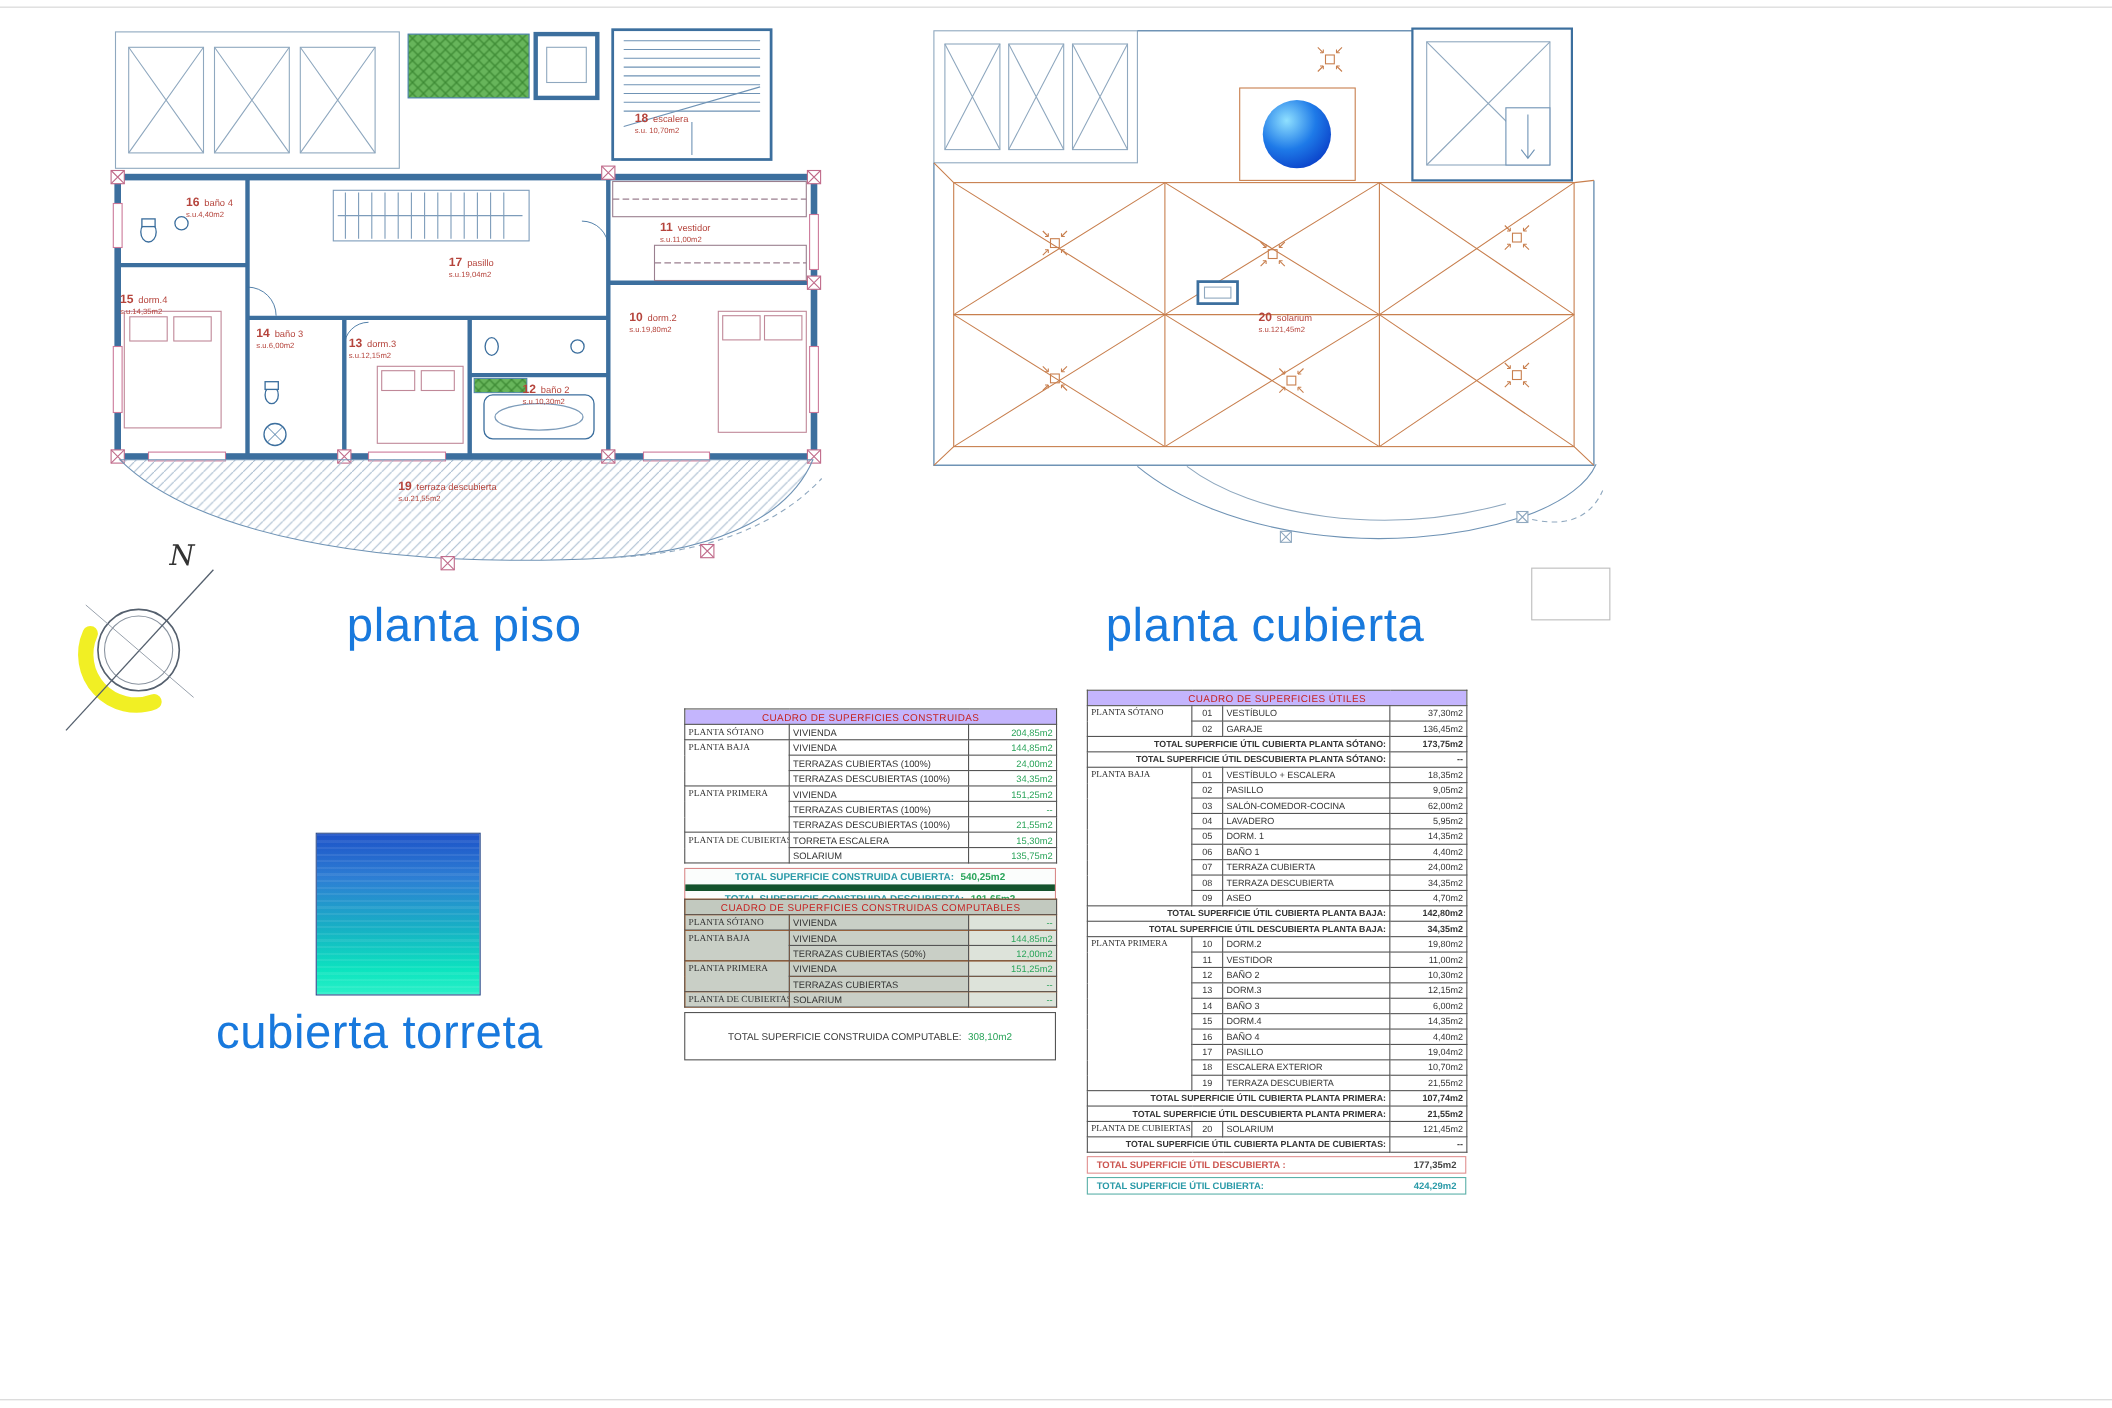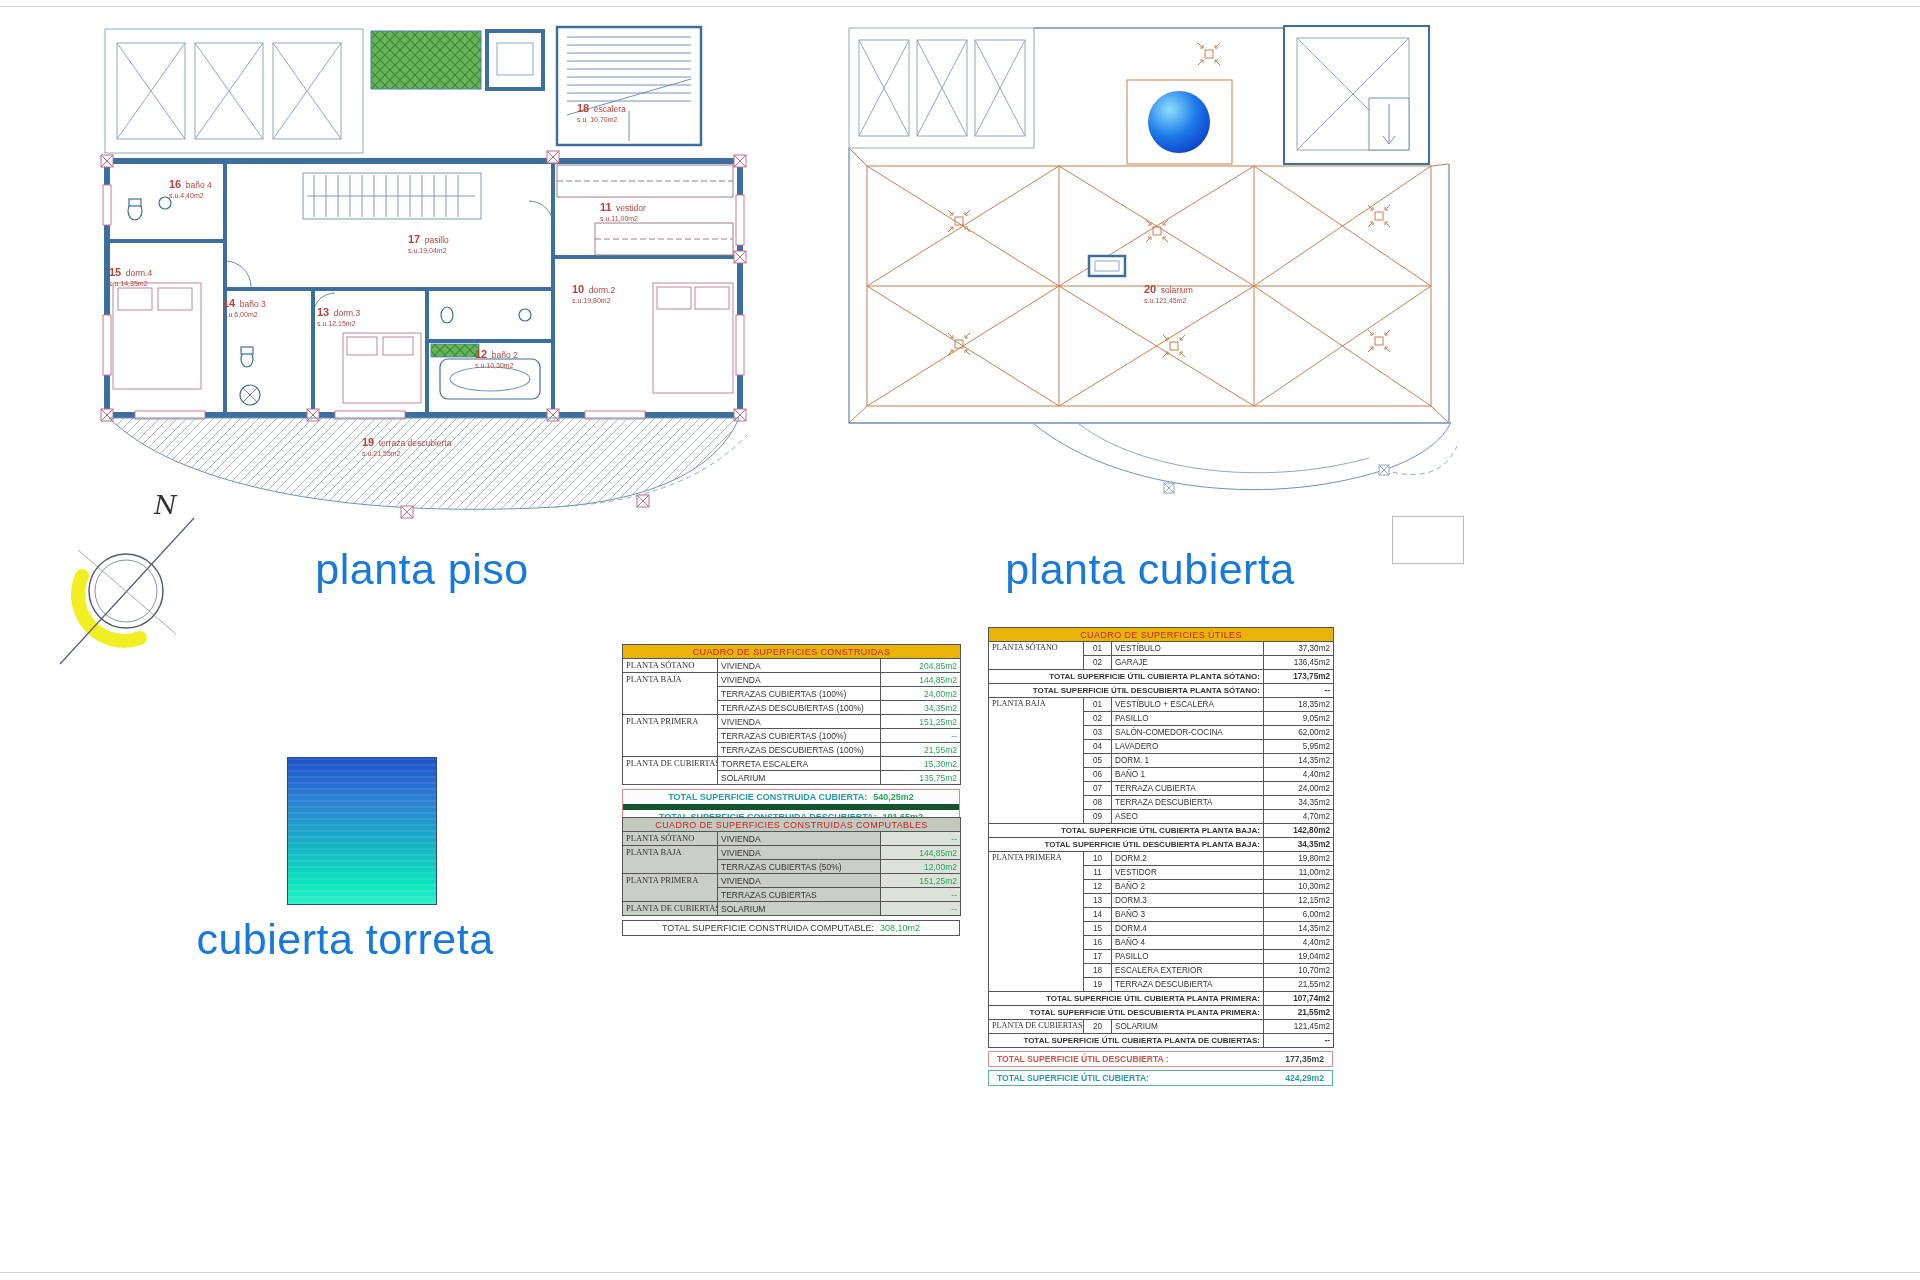--- a/index.html
+++ b/index.html
@@ -23,36 +23,36 @@
     background:
       repeating-linear-gradient(180deg, rgba(255,255,255,.08) 0 2px, rgba(0,0,0,0) 2px 6px),
       linear-gradient(180deg,#1d52c8 0%, #2d7fd4 28%, #16b2c4 60%, #0ce4bf 85%, #2af0c8 100%);
   }
 
   
   .tbl-wrap { position:absolute; }
   .dtable { border-collapse:collapse; width:100%; table-layout:fixed; background:#fff; }
   .dtable td { border:1px solid #555; font-size:8.5px; padding:1px 3px; height:14px; color:#333;
                overflow:hidden; white-space:nowrap; }
-  .dtable .ttl { text-align:center; color:#c42322; font-size:9px; letter-spacing:.4px; background:#eab308; }
+  .dtable .ttl { text-align:center; color:#c42322; font-size:9px; letter-spacing:.4px; background:#c4b5fd; }
   .dtable .val { text-align:right; color:#2aa45a; }
   .floor-cell { vertical-align:top;font-family:Liberation Serif, serif; }
 
   .total-box { border:1px solid #d98a8a; background:#fbfdfc; margin-top:4px; }
   .total-line { display:flex; justify-content:center; gap:6px; font-size:9px; color:#2a9aa8; padding:2px 4px; white-space:nowrap;font-weight:bold; }
   .total-line + .total-line { border-top:6px solid #14532d; }
   .total-line .tl-val { color:#2aa45a; }
 
   .gray-table { background:#f97316; }
   .gray-table td { background:#c9cfc6; }
   .gray-table .ttl { background:#c2c9bf; }
   .gray-table .val { background:#dde3da; }
 
   .single-total { border:1px solid #555; background:#fff; margin-top:4px; display:flex;
-                  justify-content:center; gap:6px; font-size:9px; color:#3a3a3a; padding:2px 4px; }
+                  justify-content:center; gap:6px; font-size:9px; color:#3a3a3a; padding:16px 4px; }
   .single-total .tl-val { color:#2aa45a; }
 
   
   .t3 td { font-size:8.2px; }
   .t3 .num { text-align:center; }
   .t3 .val3 { text-align:right; color:#333; }
   .t3 .t3tl { text-align:right; font-weight:bold; font-size:8px; }
   .t3 .tbold { font-weight:bold; }
 
   .grand-box { margin-top:3px; display:flex; justify-content:space-between; gap:6px;
@@ -215,21 +215,21 @@
   <div class="room-label" style="left:313px; top:215px">
     <span class="rnum">17</span>
     <span class="rname">pasillo</span>
     <span class="rarea">s.u.19,04m2</span>
   </div>
   <div class="room-label" style="left:14px; top:248px">
     <span class="rnum">15</span>
     <span class="rname">dorm.4</span>
     <span class="rarea">s.u.14,35m2</span>
   </div>
-  <div class="room-label" style="left:128px; top:279px">
+  <div class="room-label" style="left:138px; top:279px">
     <span class="rnum">14</span>
     <span class="rname">baño 3</span>
     <span class="rarea">s.u.6,00m2</span>
   </div>
   <div class="room-label" style="left:222px; top:288px">
     <span class="rnum">13</span>
     <span class="rname">dorm.3</span>
     <span class="rarea">s.u.12,15m2</span>
   </div>
   <div class="room-label" style="left:477px; top:265px">

